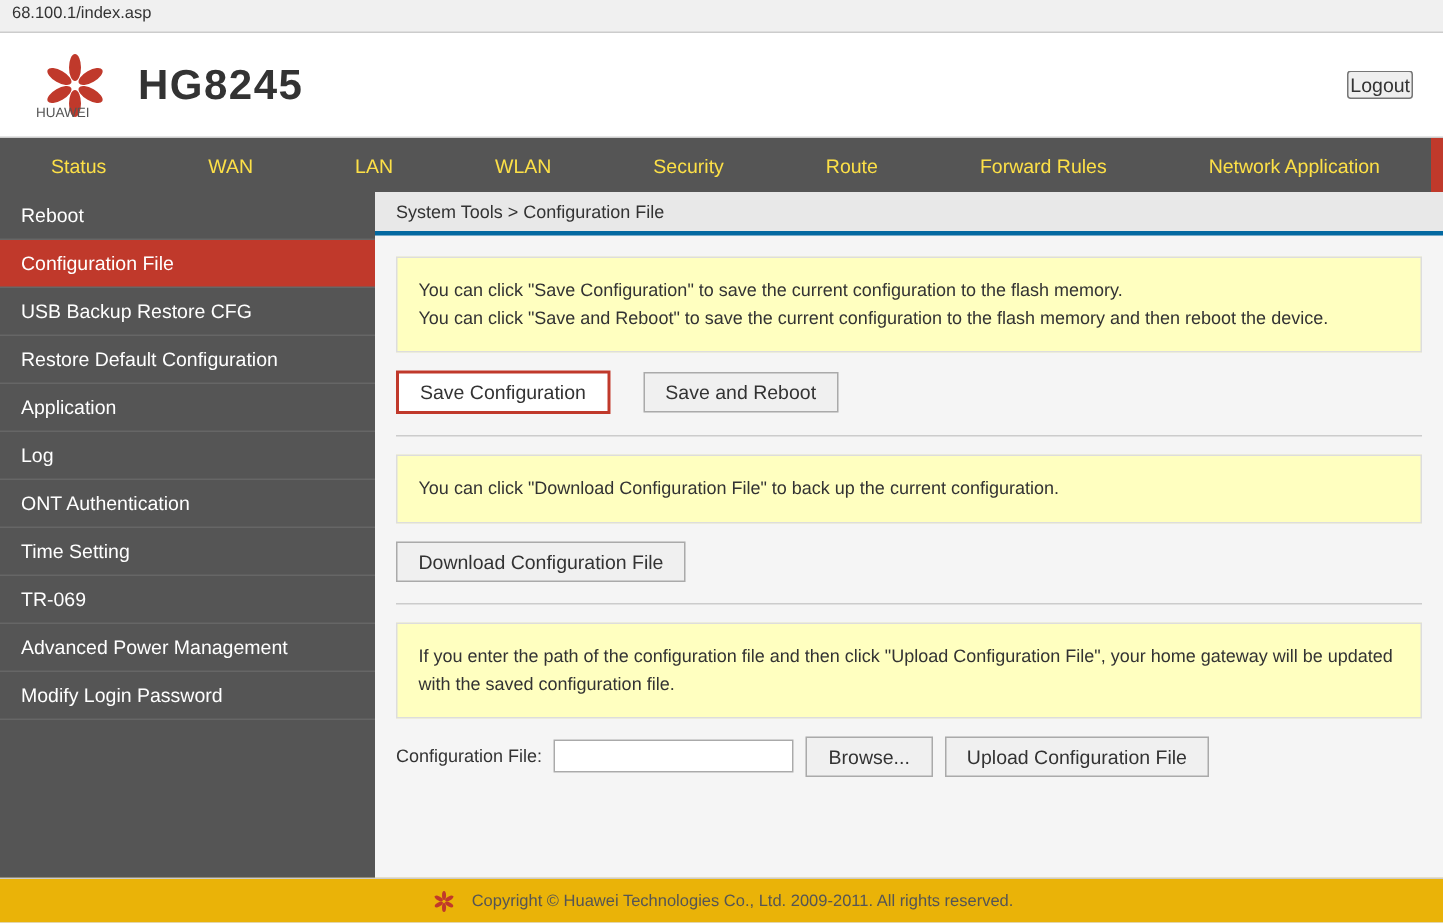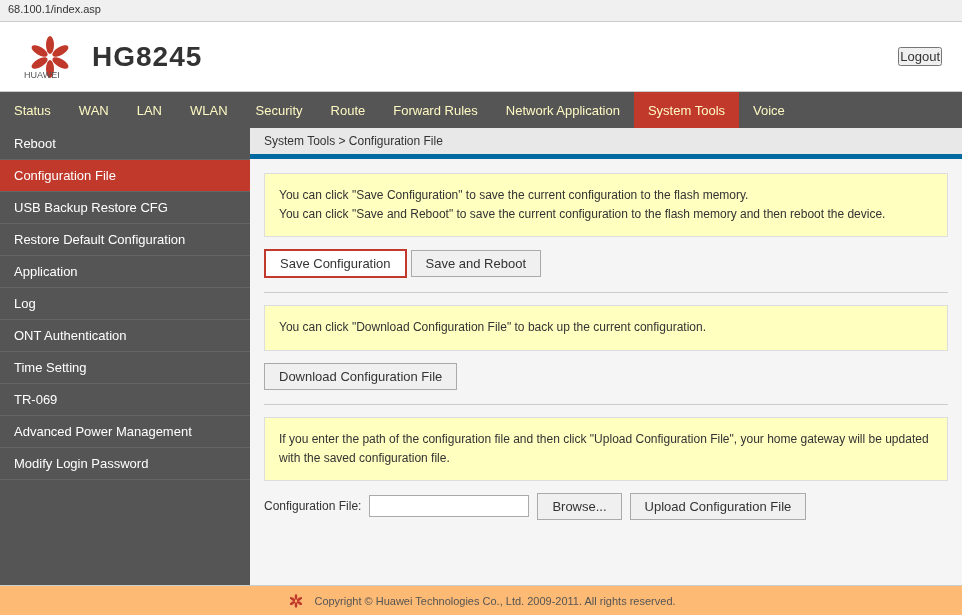--- a/index.html
+++ b/index.html
@@ -37,22 +37,22 @@
     }
 
     
     #nav-bar {
       background: #555;
       height: 36px;
       display: flex;
       align-items: stretch;
     }
     .nav-item {
-      color: #fef9c3;
-      padding: 0 14px;
+      color: #fde047;
+      padding: 0 34px;
       display: flex;
       align-items: center;
       font-size: 13px;
       cursor: pointer;
       white-space: nowrap;
     }
     .nav-item.active { background: #c0392b; }
 
     
     #addr-bar {
@@ -92,41 +92,41 @@
       background: #f5f5f5;
       padding: 0;
       overflow-y: auto;
     }
 
     #breadcrumb-bar {
       background: #e8e8e8;
       padding: 6px 14px;
       font-size: 12px;
       color: #333;
-      border-bottom: 5px solid #0369a1;
+      border-bottom: 3px solid #0369a1;
     }
 
     #content-inner {
       padding: 14px;
     }
 
     .info-box {
       background: #ffffc0;
       border: 1px solid #ddd;
       padding: 12px 14px;
       margin-bottom: 12px;
       font-size: 12px;
       color: #333;
       line-height: 1.6;
     }
 
     .action-row {
       display: flex;
       align-items: center;
-      gap: 4px;
+      gap: 22px;
       margin-bottom: 14px;
     }
 
     .btn-highlight {
       background: #fff;
       border: 2px solid #c0392b;
       padding: 5px 14px;
       font-size: 13px;
       cursor: pointer;
       color: #333;
@@ -163,21 +163,21 @@
     .config-file-input {
       width: 160px;
       height: 22px;
       border: 1px solid #aaa;
       font-size: 12px;
       padding: 2px 4px;
     }
 
     
     #footer {
-      background: #fdba74;
+      background: #eab308;
       height: 30px;
       display: flex;
       align-items: center;
       justify-content: center;
       font-size: 11px;
       color: #555;
       border-top: 1px solid #ccc;
     }
     #footer-logo {
       width: 20px;

